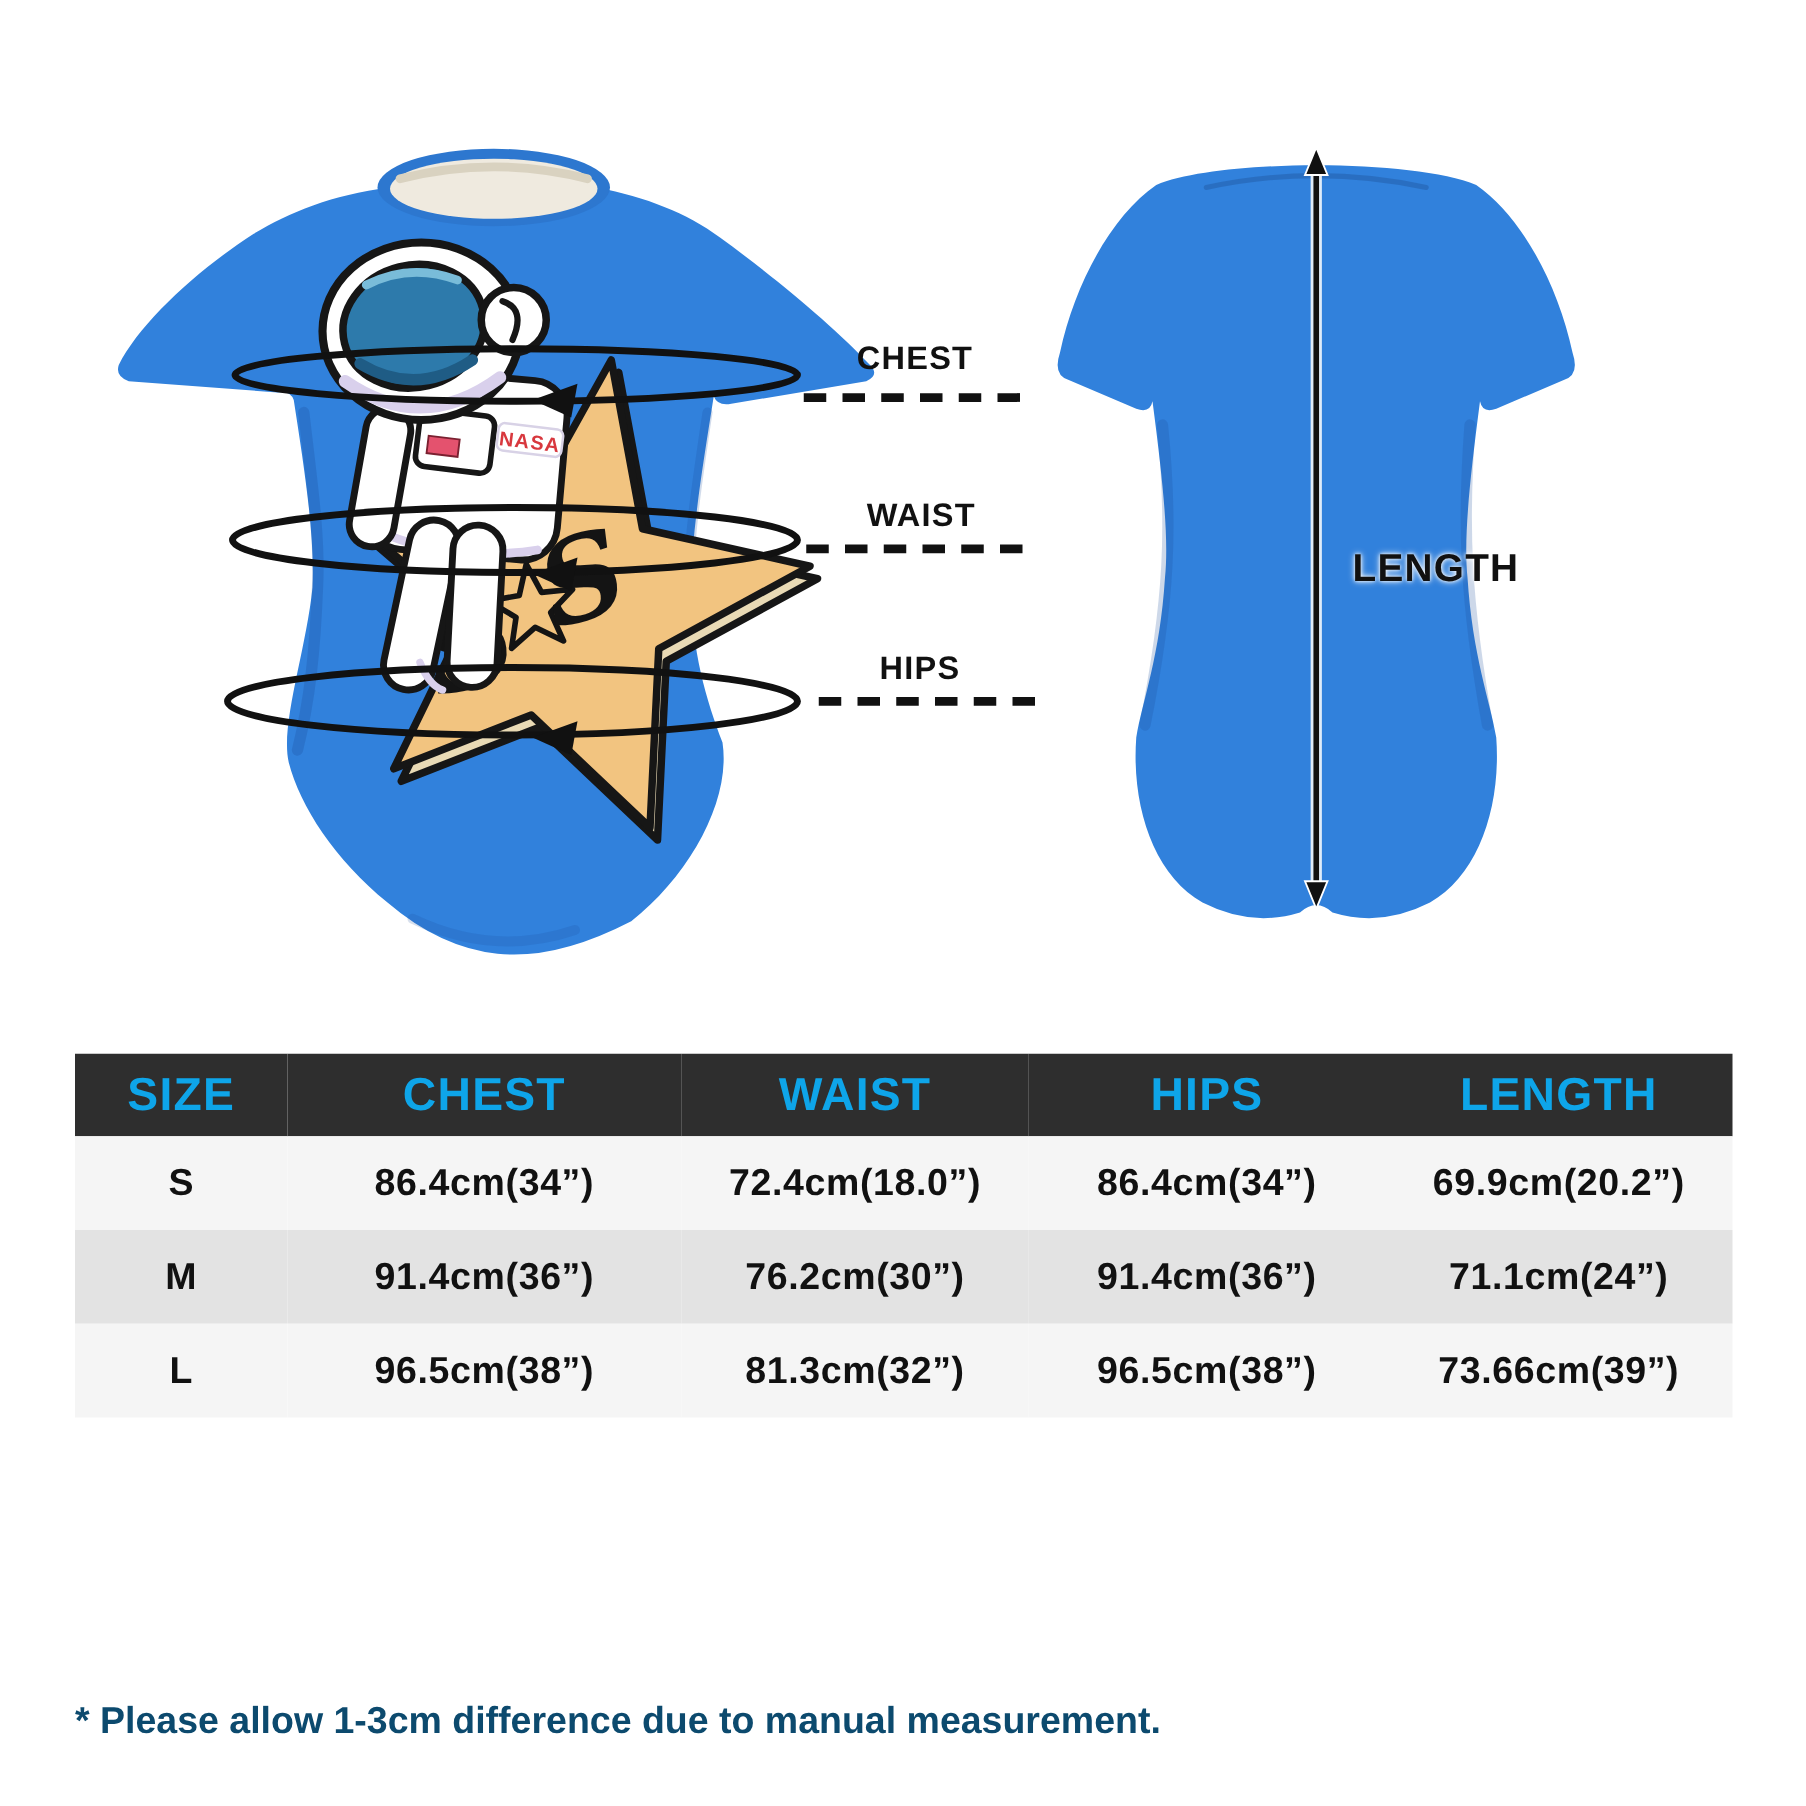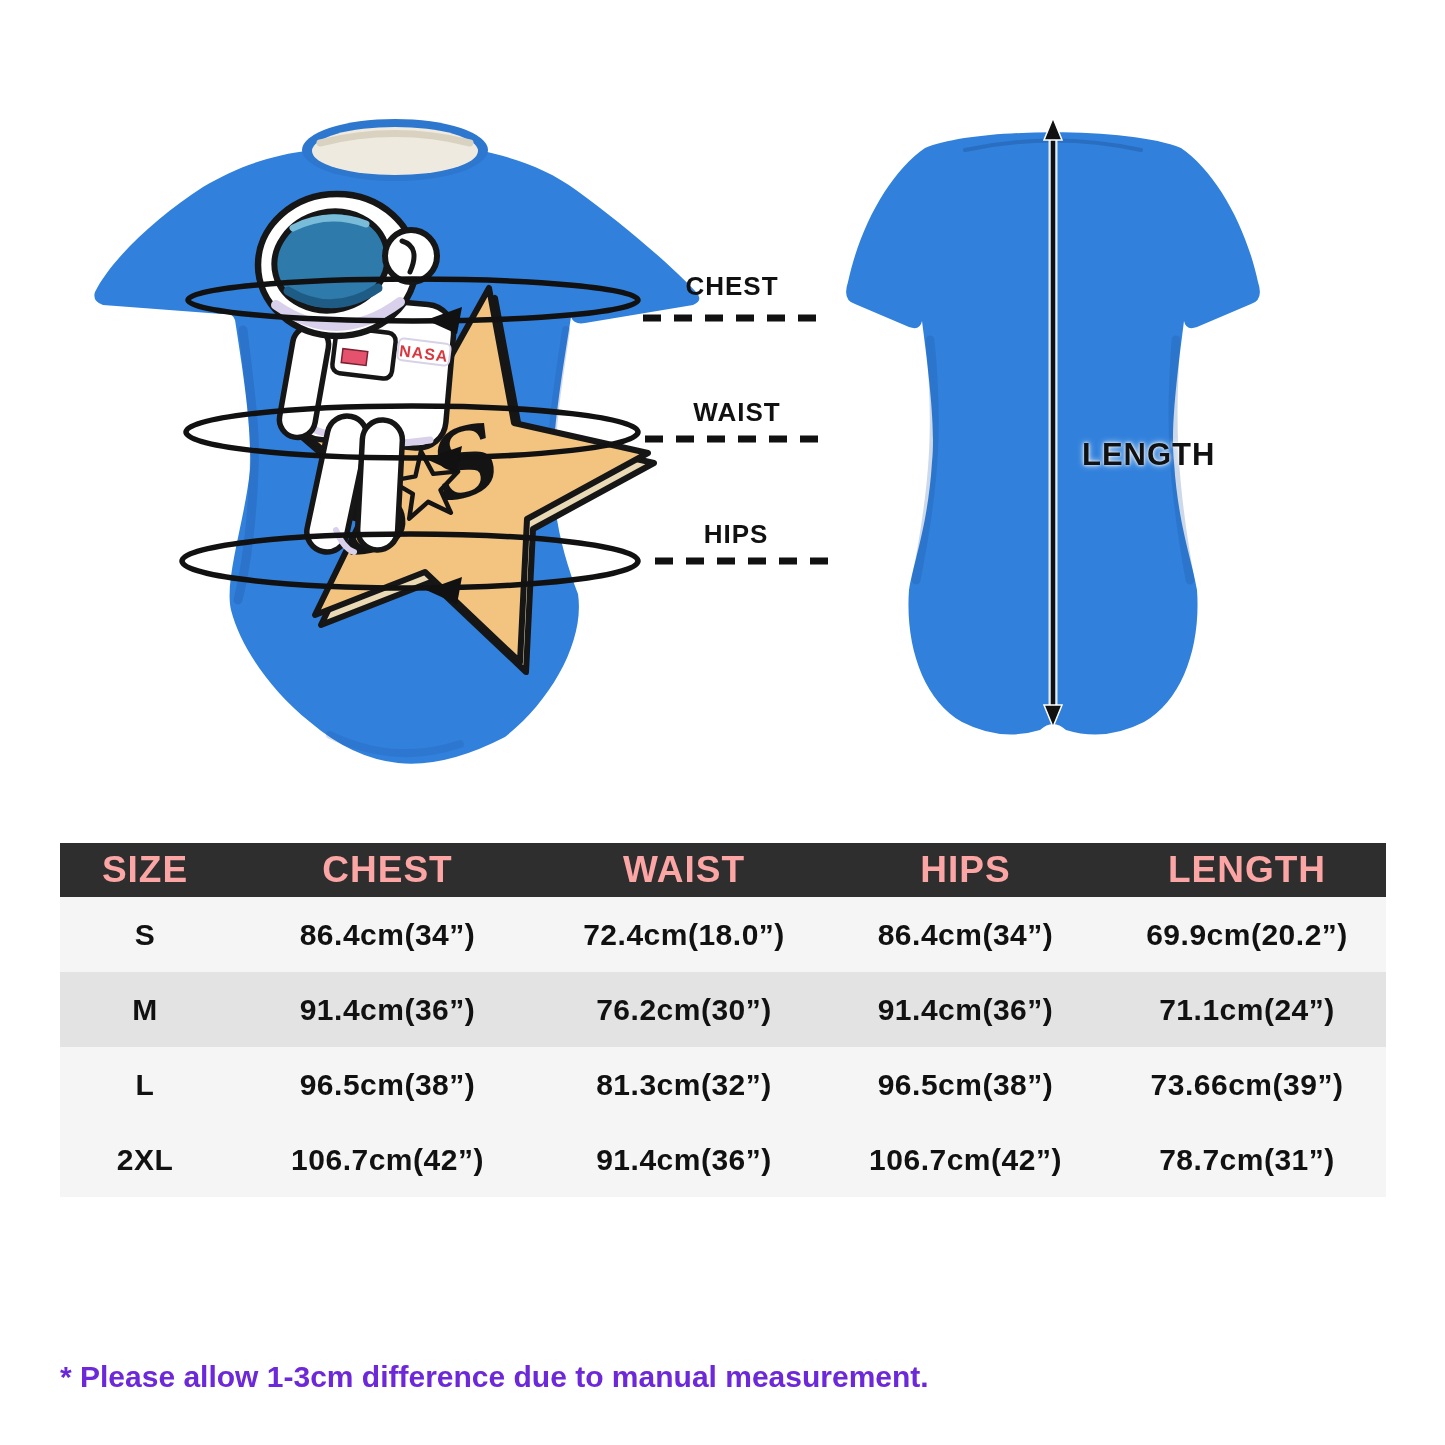--- a/index.html
+++ b/index.html
@@ -12,31 +12,31 @@
     position:absolute;text-align:center;font-weight:700;color:#111;
     font-size:26px;letter-spacing:1px;
   }
   .length-label{
     position:absolute;font-weight:700;color:#111;font-size:31px;letter-spacing:1px;
     text-shadow:0 0 3px #fff,0 0 6px rgba(255,255,255,.9);
   }
   .size-table{position:absolute;left:60px;top:843px;width:1326px;}
   table{border-collapse:collapse;width:1326px;table-layout:fixed;}
   th{
-    background:#2e2e2e;color:#fca5a5;font-size:37px;font-weight:700;
-    height:54px;text-align:center;letter-spacing:1px;padding:0;
+    background:#2e2e2e;color:#0ea5e9;font-size:37px;font-weight:700;
+    height:66px;text-align:center;letter-spacing:1px;padding:0;
   }
   td{
     font-size:30px;font-weight:700;color:#111;height:75px;
     text-align:center;padding:0;letter-spacing:0.5px;
   }
   tr.light td{background:#f5f5f5;}
   tr.dark td{background:#e3e3e3;}
   .footnote{
-    position:absolute;left:60px;top:1360px;font-size:30px;font-weight:700;color:#6d28d9;
+    position:absolute;left:60px;top:1360px;font-size:30px;font-weight:700;color:#0c4a6e;
   }
 </style>
 </head>
 <body>
 
 <div class="stage">
 
   <svg class="illustration" width="1445" height="820" viewBox="0 0 1445 820">
 
     <g>
@@ -188,26 +188,19 @@
           <td>91.4cm(36”)</td>
           <td>71.1cm(24”)</td>
         </tr>
         <tr class="light">
           <td>L</td>
           <td>96.5cm(38”)</td>
           <td>81.3cm(32”)</td>
           <td>96.5cm(38”)</td>
           <td>73.66cm(39”)</td>
         </tr>
-        <tr class="light">
-          <td>2XL</td>
-          <td>106.7cm(42”)</td>
-          <td>91.4cm(36”)</td>
-          <td>106.7cm(42”)</td>
-          <td>78.7cm(31”)</td>
-        </tr>
       </tbody>
     </table>
   </div>
 
   <div class="footnote">* Please allow 1-3cm difference due to manual measurement.</div>
 
 </div>
 
 </body></html>

